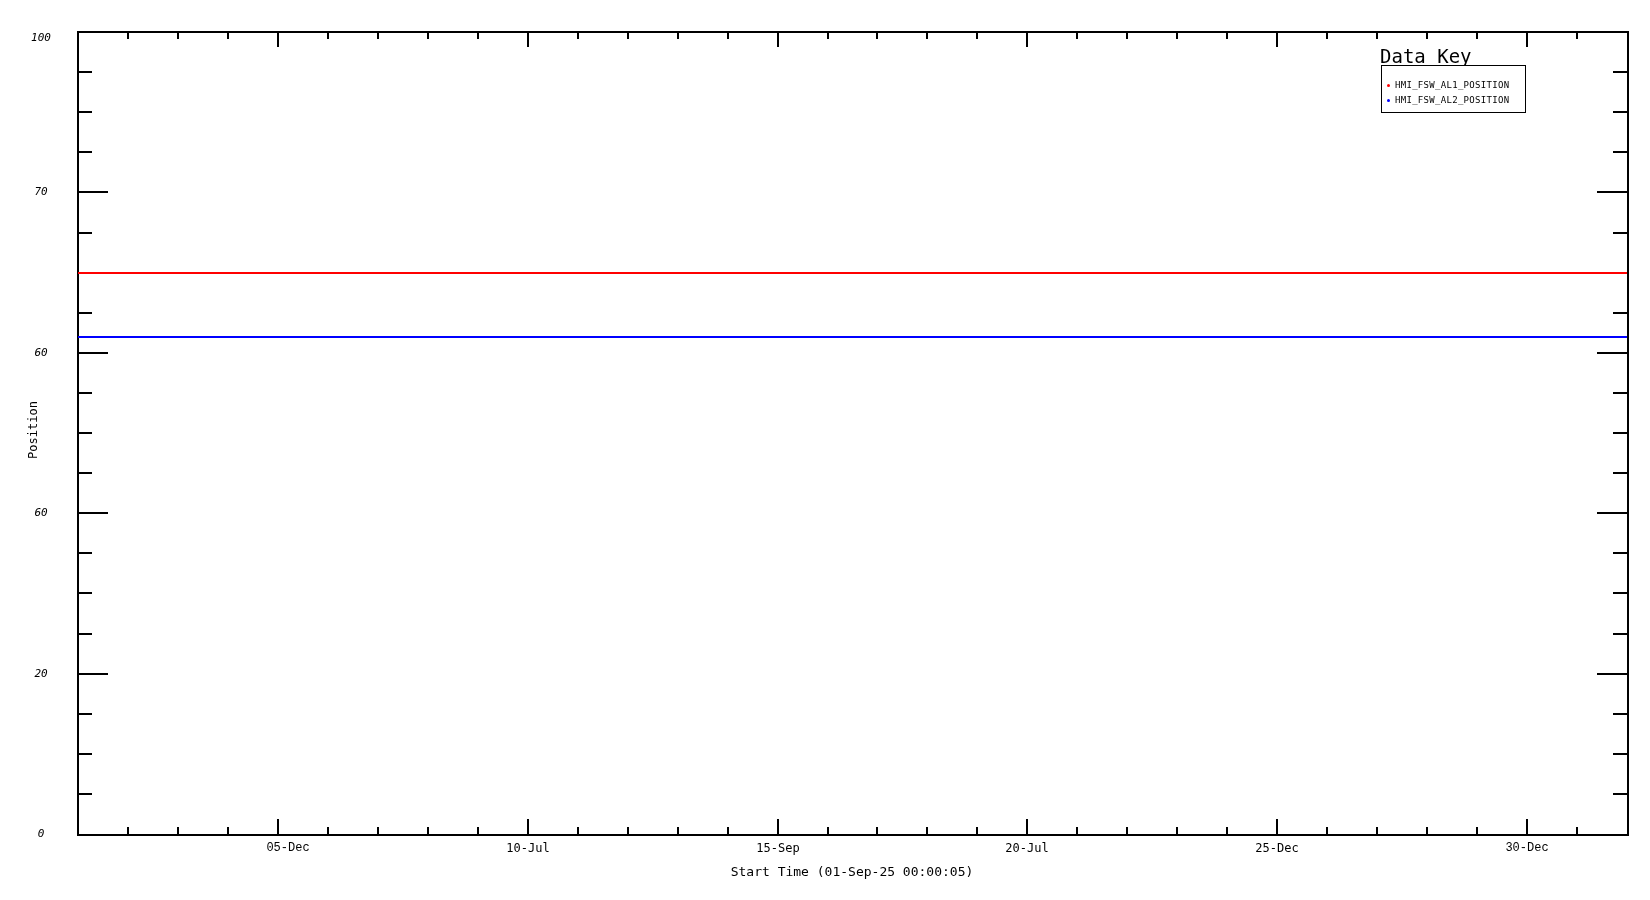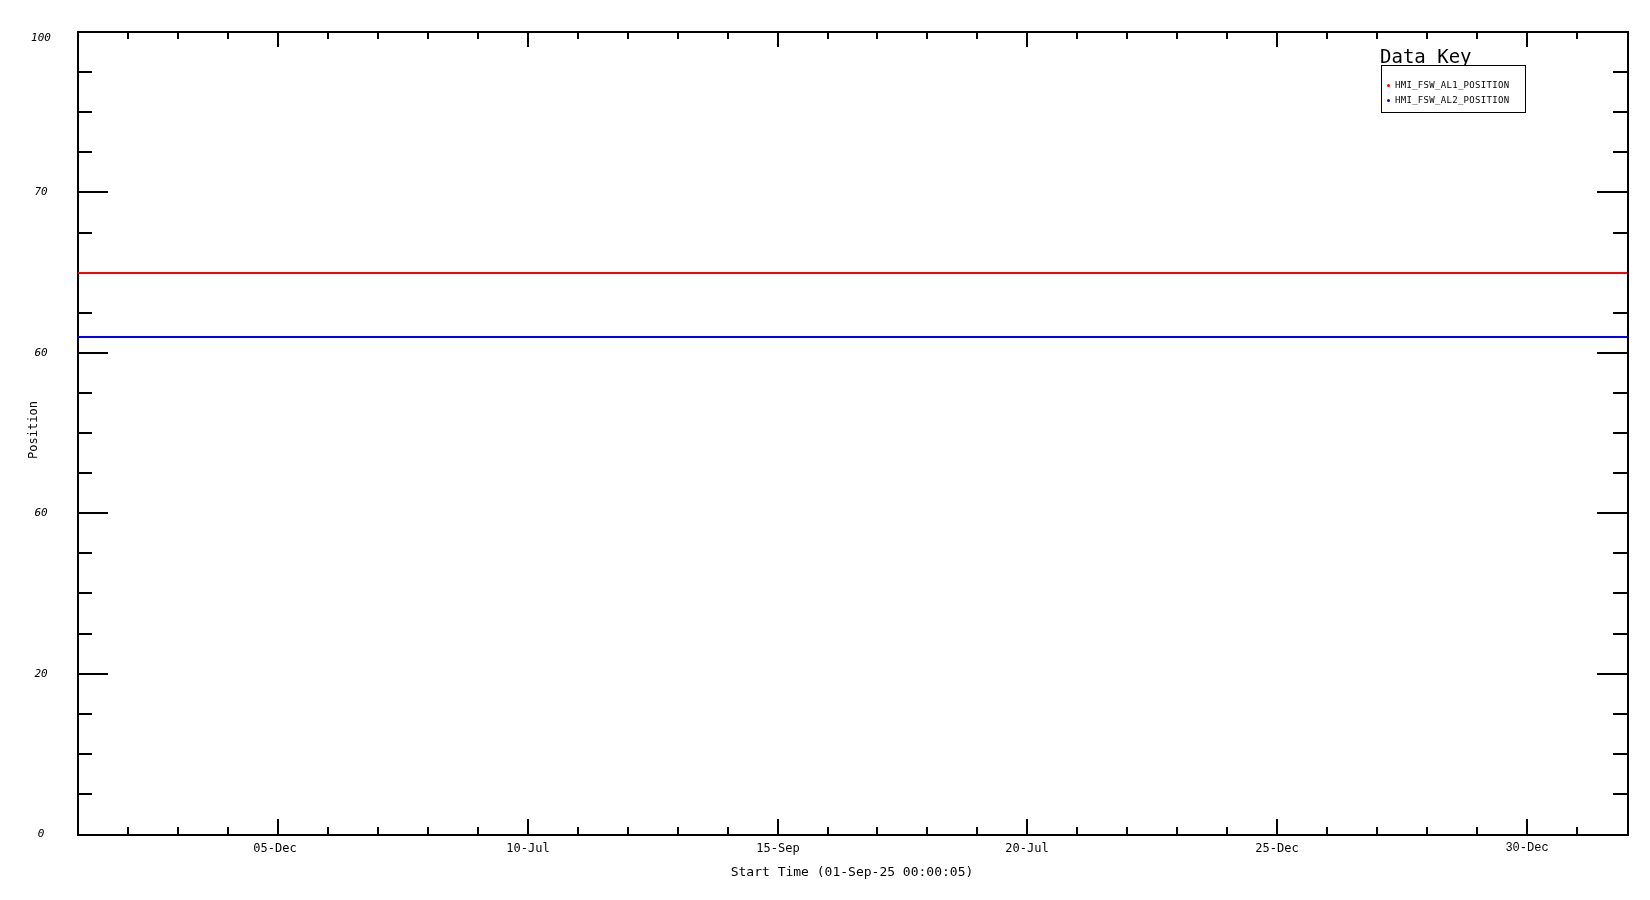--- a/index.html
+++ b/index.html
@@ -114,21 +114,21 @@
       <div class="tick" style="left: 1376px; top: 827px; width: 2px; height: 7px;"></div>
       <div class="tick" style="left: 1376px; top: 32px; width: 2px; height: 7px;"></div>
       <div class="tick" style="left: 1426px; top: 827px; width: 2px; height: 7px;"></div>
       <div class="tick" style="left: 1426px; top: 32px; width: 2px; height: 7px;"></div>
       <div class="tick" style="left: 1476px; top: 827px; width: 2px; height: 7px;"></div>
       <div class="tick" style="left: 1476px; top: 32px; width: 2px; height: 7px;"></div>
       <div class="tick" style="left: 1526px; top: 819px; width: 2px; height: 15px;"></div>
       <div class="tick" style="left: 1526px; top: 32px; width: 2px; height: 15px;"></div>
       <div class="tick" style="left: 1576px; top: 827px; width: 2px; height: 7px;"></div>
       <div class="tick" style="left: 1576px; top: 32px; width: 2px; height: 7px;"></div>
-      <div class="x-tick-label" style="left: 275px; top: 841px;">05-Dec</div>
+      <div class="x-tick-label" style="left: 288px; top: 841px; font-family: Liberation Mono, monospace;">05-Dec</div>
       <div class="x-tick-label" style="left: 528px; top: 841px;">10-Jul</div>
       <div class="x-tick-label" style="left: 778px; top: 841px;">15-Sep</div>
       <div class="x-tick-label" style="left: 1027px; top: 841px;">20-Jul</div>
       <div class="x-tick-label" style="left: 1277px; top: 841px;">25-Dec</div>
       <div class="x-tick-label" style="left: 1527px; top: 841px; font-family: Liberation Mono, monospace;">30-Dec</div>
       <div class="tick" style="left: 78px; top: 793px; width: 14px; height: 2px;"></div>
       <div class="tick" style="left: 1613px; top: 793px; width: 14px; height: 2px;"></div>
       <div class="tick" style="left: 78px; top: 753px; width: 14px; height: 2px;"></div>
       <div class="tick" style="left: 1613px; top: 753px; width: 14px; height: 2px;"></div>
       <div class="tick" style="left: 78px; top: 713px; width: 14px; height: 2px;"></div>

